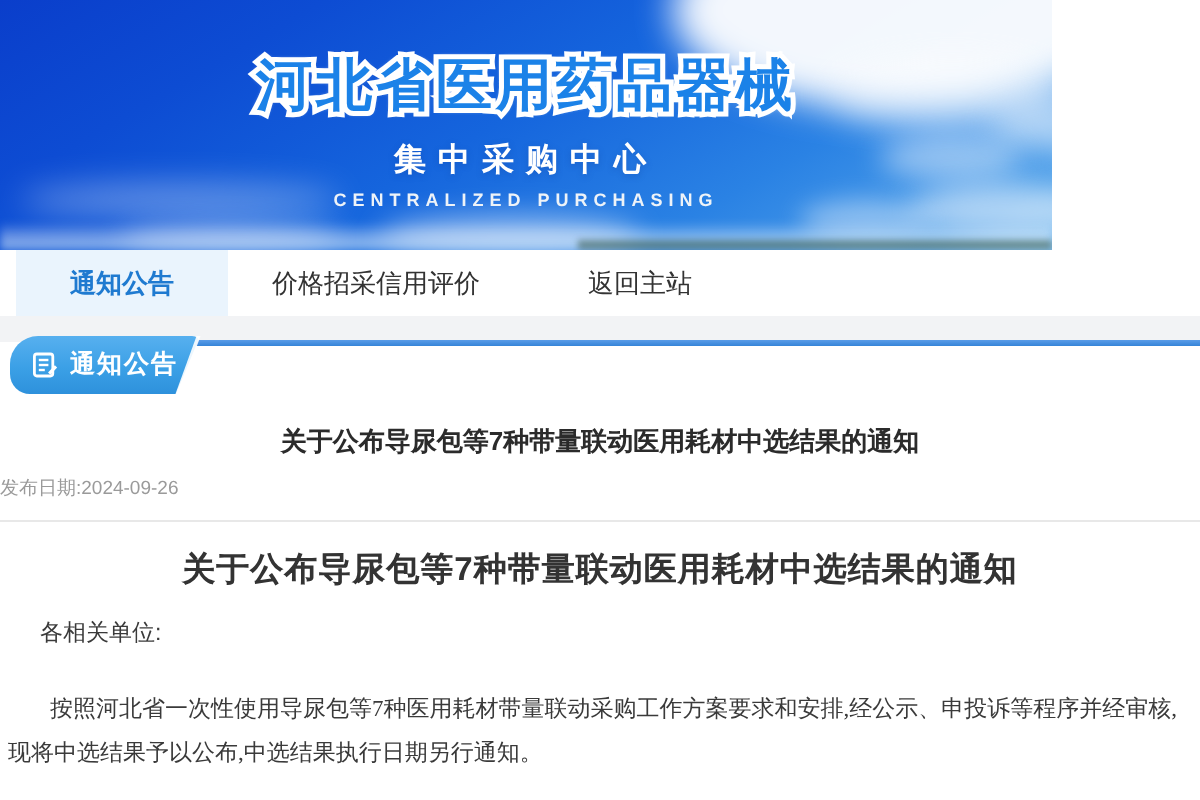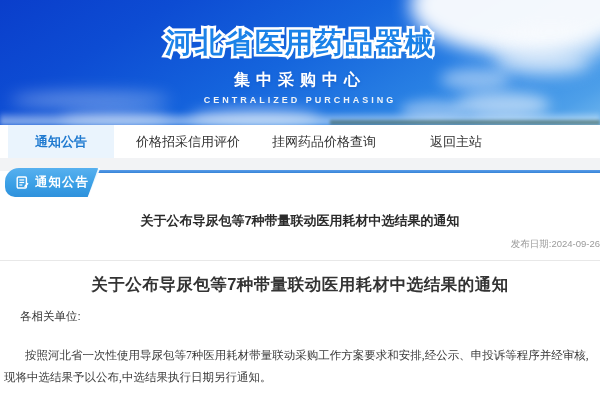--- a/index.html
+++ b/index.html
@@ -1,20 +1,20 @@
 <!DOCTYPE html>
 <html><head>
 <meta charset="utf-8">
 <style>
   * { margin:0; padding:0; box-sizing:border-box; }
   html,body { width:600px; height:400px; overflow:hidden; background:#fff;
     font-family:"Liberation Sans","DejaVu Sans",sans-serif; }
 
   
-  .banner { position:relative; width:600px; height:125px; overflow:hidden;
+  .banner { position:relative; width:526px; height:125px; overflow:hidden;
     background:linear-gradient(150deg,#0a3ecb 0%,#0d4cd3 22%,#1565dd 48%,#2a82e4 72%,#4d9fe9 92%,#6fb6ee 100%); }
   .cloud { position:absolute; background:#fff; border-radius:50%; }
   .banner-title { position:relative; margin-top:24px; text-align:center;
     font-size:28px; font-weight:bold; letter-spacing:2px; color:#1b82e8; z-index:2; }
   .banner-title::before { content:attr(data-text); position:absolute; left:0; width:100%;
     text-align:center; color:#fff; -webkit-text-stroke:5px #fff; z-index:-1;
     text-shadow:0 0 3px #fff,0 0 3px #fff; }
   .banner-sub { position:relative; margin-top:8px; text-align:center; font-size:16px;
     font-weight:bold; letter-spacing:6px; color:#ffffff; z-index:2; text-shadow:0 1px 3px rgba(20,70,160,.35); }
   .banner-tag { position:relative; margin-top:4px; text-align:center; font-size:9px;
@@ -47,21 +47,21 @@
     border-radius:14px 4px 4px 10px;
     clip-path:polygon(0 0,100% 0,calc(100% - 12px) 100%,0 100%); }
   .tab-slash { position:absolute; top:0; right:5px; width:2px; height:100%;
     background:#fff; transform:skewX(-20deg); opacity:.9; }
   .tab-inner { position:absolute; inset:0; display:flex; align-items:center; padding-left:11px; }
   .tab-label { color:#fff; font-size:12.5px; font-weight:bold; letter-spacing:1px; margin-left:6px; }
 
   
   .article { background:#fff; }
   .article-title { margin-top:11px; text-align:center; font-size:13px; font-weight:bold; color:#2b2b2b; }
-  .article-date { margin-top:8px; text-align:right; font-size:9.5px; color:#9a9a9a;padding-left:15px; }
+  .article-date { margin-top:8px; text-align:left; font-size:9.5px; color:#9a9a9a; }
   .divider { margin-top:9px; border-top:1px solid #e8e8e8; }
   .article-heading { margin-top:13px; text-align:center; font-size:16.5px; font-weight:bold;
     color:#333; letter-spacing:.5px; }
   .article-body { padding:0 4px; font-size:11.5px; color:#3a3a3a; }
   .salutation { margin-top:13px; margin-left:16px; }
   .paragraph { margin-top:20px; text-indent:21px; line-height:22px;font-family:Liberation Serif, serif; }
 </style>
 </head>
 <body>
 
@@ -80,21 +80,20 @@
   <div class="treeline"></div>
 
   <div class="banner-title" data-text="河北省医用药品器械">河北省医用药品器械</div>
   <div class="banner-sub">集中采购中心</div>
   <div class="banner-tag">CENTRALIZED PURCHASING</div>
 </div>
 
 <div class="nav">
   <div class="nav-item i1 active">通知公告</div>
   <div class="nav-item i3">价格招采信用评价</div>
-  <div class="nav-item i4">挂网药品价格查询</div>
   <div class="nav-item i5">返回主站</div>
 </div>
 
 <div class="section-head">
   <div class="gray-strip"></div>
   <div class="blue-line"></div>
   <div class="tab">
     <div class="tab-shape"></div>
     <div class="tab-slash"></div>
     <div class="tab-inner">

